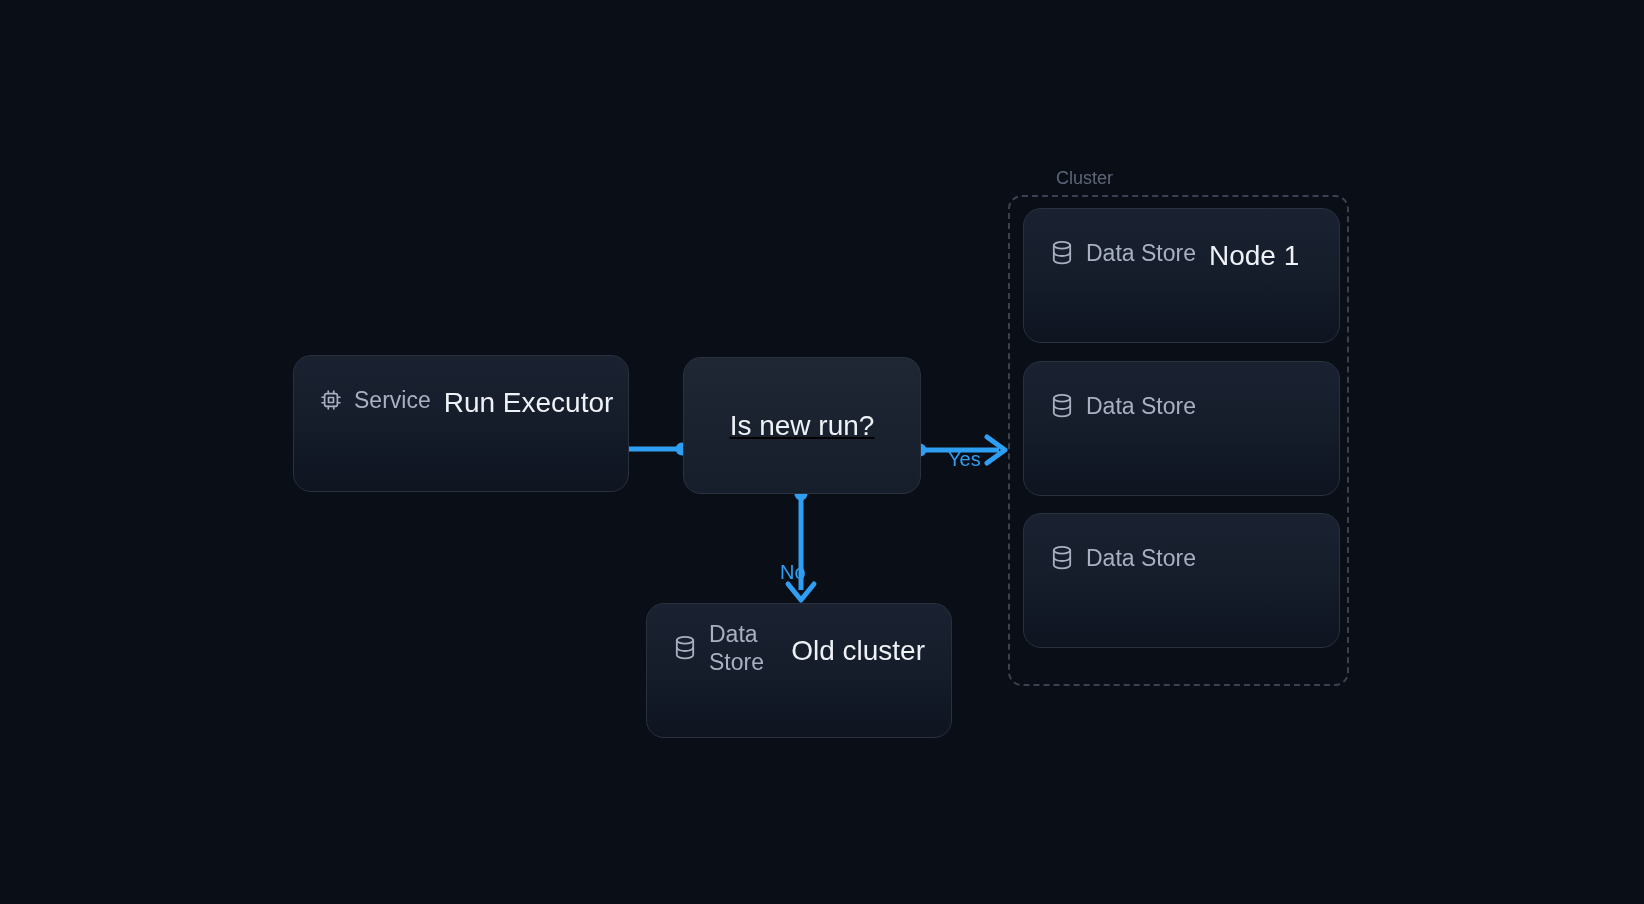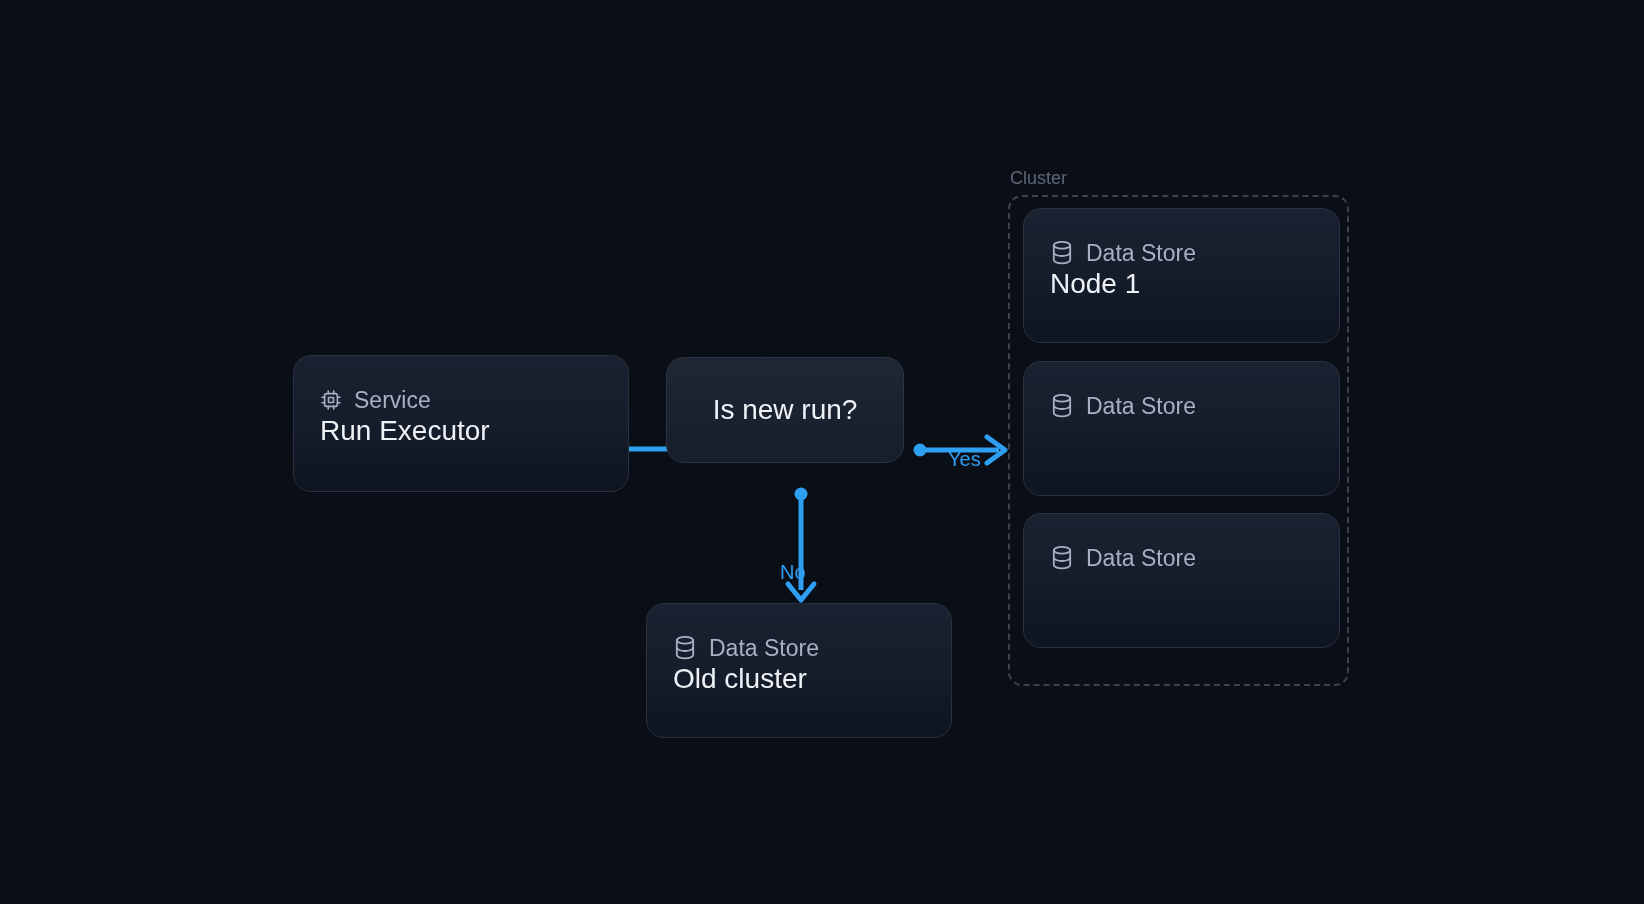--- a/index.html
+++ b/index.html
@@ -19,21 +19,22 @@
   }
   .card {
     position: absolute;
     box-sizing: border-box;
     border-radius: 18px;
     border: 1px solid #29namespace;
     border: 1px solid #293140;
     background: linear-gradient(180deg, #1a2231 0%, #151c2a 52%, #0e1420 100%);
     padding: 30px 26px;
     display: flex;
-    flex-direction: column;
+    flex-direction: row;
+    gap: 13px;
   }
   .type-row {
     display: flex;
     align-items: center;
     gap: 12px;
     color: #a7b1c2;
     font-size: 23px;
     line-height: 28px;
     height: 28px;
   }
@@ -80,24 +81,24 @@
   .edge-label {
     position: absolute;
     color: #2e9ff2;
     font-size: 20px;
     line-height: 22px;
     white-space: nowrap;
     margin-top: 24px;
   }
   
   #service-node   { left: 293px;  top: 355px; width: 336px; height: 137px; }
-  #decision-node  { left: 666px;  top: 357px; width: 238px; height: 106px; }
+  #decision-node  { left: 683px;  top: 357px; width: 238px; height: 137px; text-decoration: underline; }
   #old-cluster-node { left: 646px; top: 603px; width: 306px; height: 135px; }
   #cluster-box    { left: 1008px; top: 195px; width: 341px; height: 491px; }
-  #cluster-title  { left: 1010px; top: 168px; }
+  #cluster-title  { left: 1056px; top: 168px; }
   #cluster-node-0 { left: 1023px; top: 208px; width: 317px; height: 135px; }
   #cluster-node-1 { left: 1023px; top: 361px; width: 317px; height: 135px; }
   #cluster-node-2 { left: 1023px; top: 513px; width: 317px; height: 135px; }
   #yes-label { left: 948px; top: 424px; }
   #no-label  { left: 780px; top: 537px; }
 </style>
 </head>
 <body>
 
 <div class="stage">

